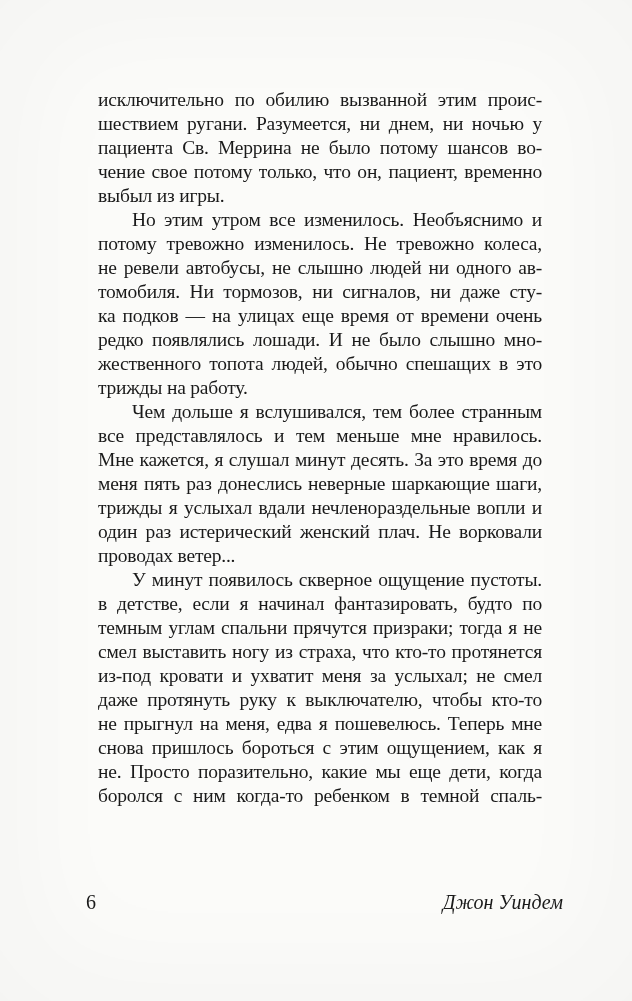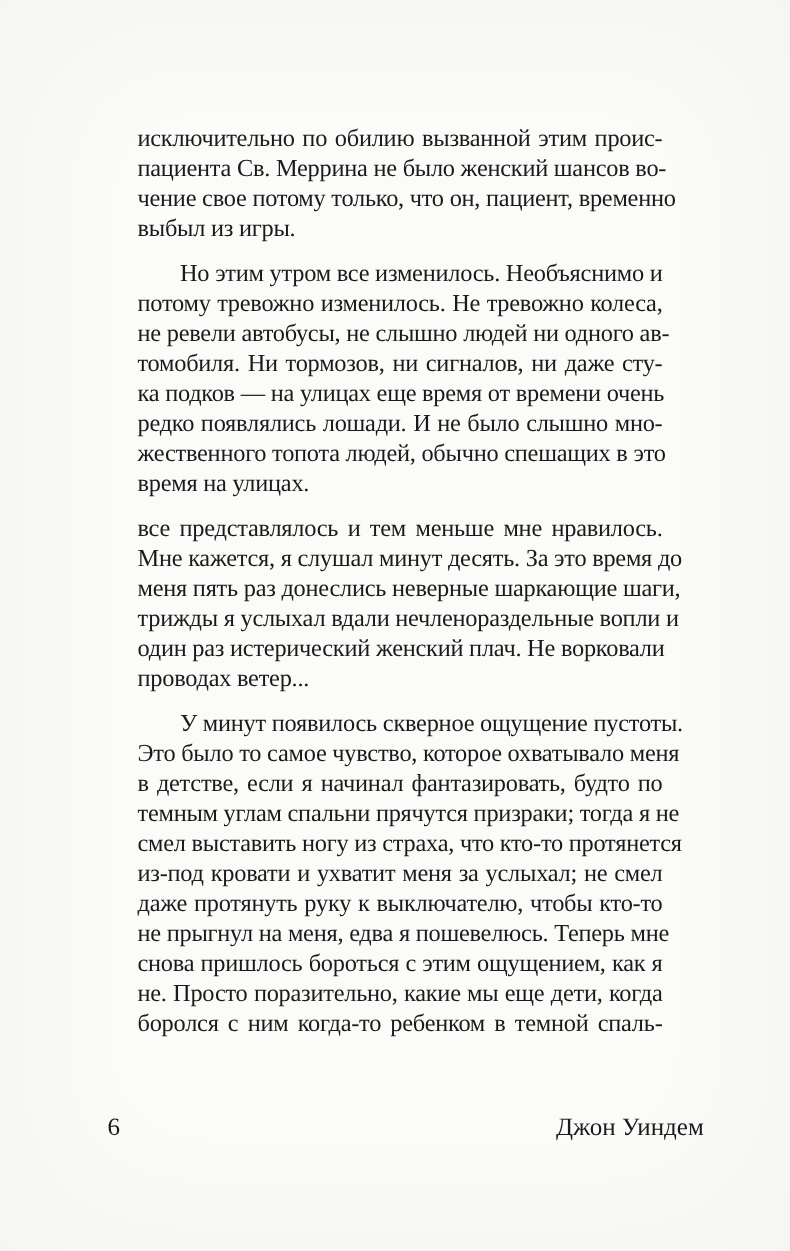--- a/index.html
+++ b/index.html
@@ -18,21 +18,21 @@
     font-family: "Liberation Serif", "DejaVu Serif", serif;
     color: var(--ink);
     box-shadow: inset 0 0 140px rgba(60,60,55,0.04);
   }
   .text-block {
     position: absolute;
     left: 98px;
     top: 88px;
     width: 444px;
   }
-  .para { margin: 12px; padding: 0; }
+  .para { margin: 0; padding: 0; }
   .line {
     height: 24px;
     line-height: 24px;
     font-size: 19.5px;
     letter-spacing: -0.2px;
     white-space: nowrap;
     text-align: justify;
     -moz-text-align-last: justify;
     text-align-last: justify;
   }
@@ -45,54 +45,55 @@
     position: absolute;
     left: 86px;
     top: 889px;
     width: 477px;
     display: flex;
     justify-content: space-between;
     align-items: baseline;
     font-size: 20px;
     line-height: 26px;
   }
-  .footer .author { }
+  .footer .author { font-style: italic; }
 </style>
 </head>
 <body>
 
 <div class="screen">
   <div class="text-block">
       <div class="para">
         <div class="line">исключительно по обилию вызванной этим проис-</div>
-        <div class="line">пациента Св. Меррина не было женский шансов во-</div>
+        <div class="line">шествием ругани. Разумеется, ни днем, ни ночью у</div>
+        <div class="line">пациента Св. Меррина не было потому шансов во-</div>
         <div class="line">чение свое потому только, что он, пациент, временно</div>
         <div class="line end">выбыл из игры.</div>
       </div>
       <div class="para">
         <div class="line indent">Но этим утром все изменилось. Необъяснимо и</div>
         <div class="line">потому тревожно изменилось. Не тревожно колеса,</div>
         <div class="line">не ревели автобусы, не слышно людей ни одного ав-</div>
         <div class="line">томобиля. Ни тормозов, ни сигналов, ни даже сту-</div>
         <div class="line">ка подков — на улицах еще время от времени очень</div>
         <div class="line">редко появлялись лошади. И не было слышно мно-</div>
         <div class="line">жественного топота людей, обычно спешащих в это</div>
-        <div class="line end">время на улицах.</div>
+        <div class="line end">трижды на работу.</div>
       </div>
       <div class="para">
+        <div class="line indent">Чем дольше я вслушивался, тем более странным</div>
         <div class="line">все представлялось и тем меньше мне нравилось.</div>
         <div class="line">Мне кажется, я слушал минут десять. За это время до</div>
         <div class="line">меня пять раз донеслись неверные шаркающие шаги,</div>
         <div class="line">трижды я услыхал вдали нечленораздельные вопли и</div>
         <div class="line">один раз истерический женский плач. Не ворковали</div>
         <div class="line end">проводах ветер...</div>
       </div>
       <div class="para">
         <div class="line indent">У минут появилось скверное ощущение пустоты.</div>
-        <div class="line">Это было то самое чувство, которое охватывало меня</div>
         <div class="line">в детстве, если я начинал фантазировать, будто по</div>
         <div class="line">темным углам спальни прячутся призраки; тогда я не</div>
         <div class="line">смел выставить ногу из страха, что кто-то протянется</div>
         <div class="line">из-под кровати и ухватит меня за услыхал; не смел</div>
         <div class="line">даже протянуть руку к выключателю, чтобы кто-то</div>
         <div class="line">не прыгнул на меня, едва я пошевелюсь. Теперь мне</div>
         <div class="line">снова пришлось бороться с этим ощущением, как я</div>
         <div class="line">не. Просто поразительно, какие мы еще дети, когда</div>
         <div class="line">боролся с ним когда-то ребенком в темной спаль-</div>
       </div>

